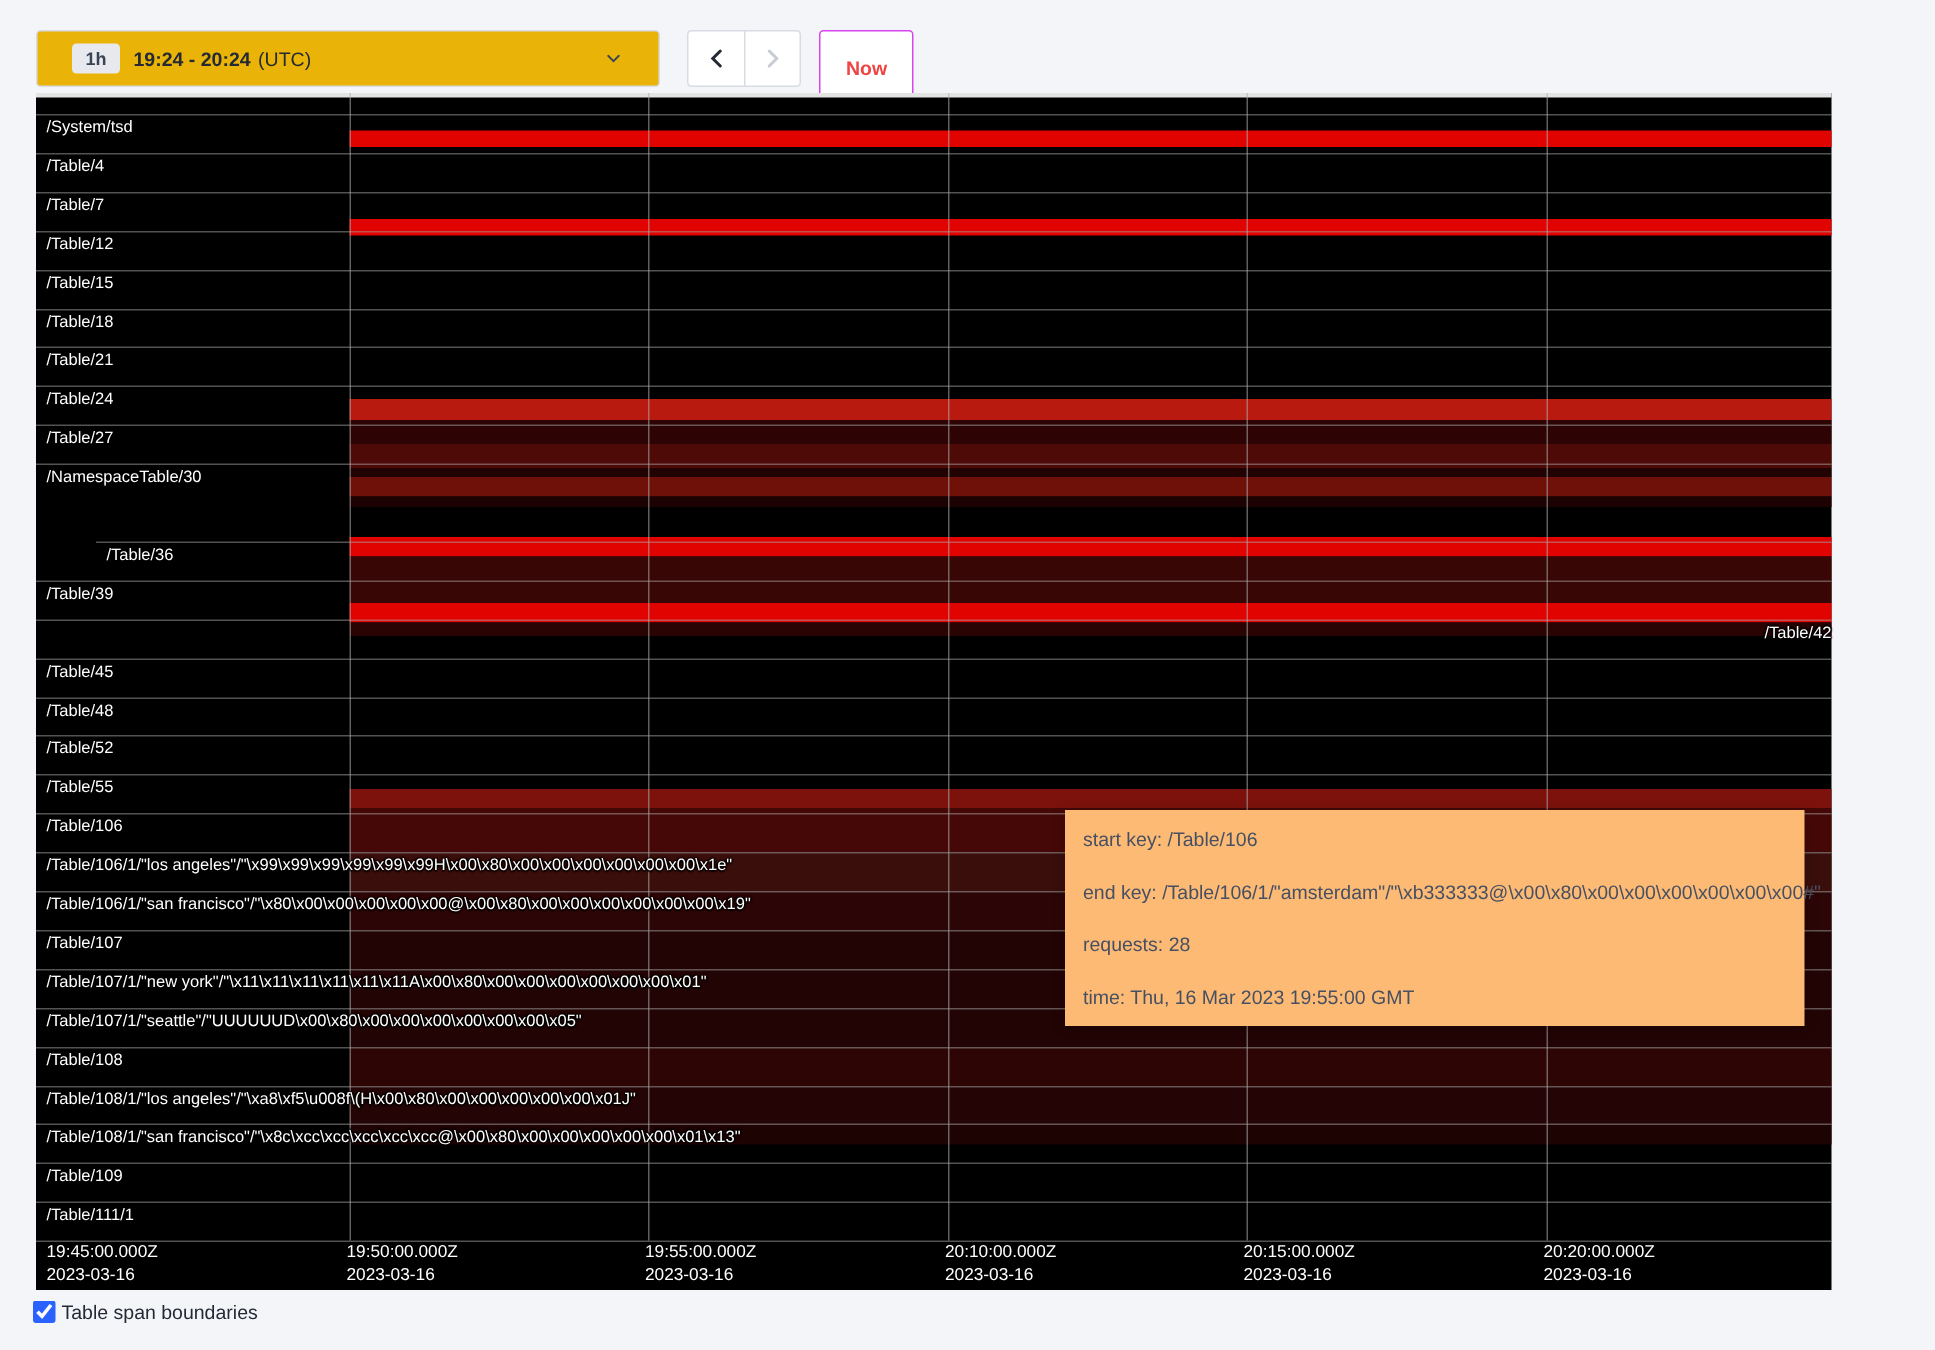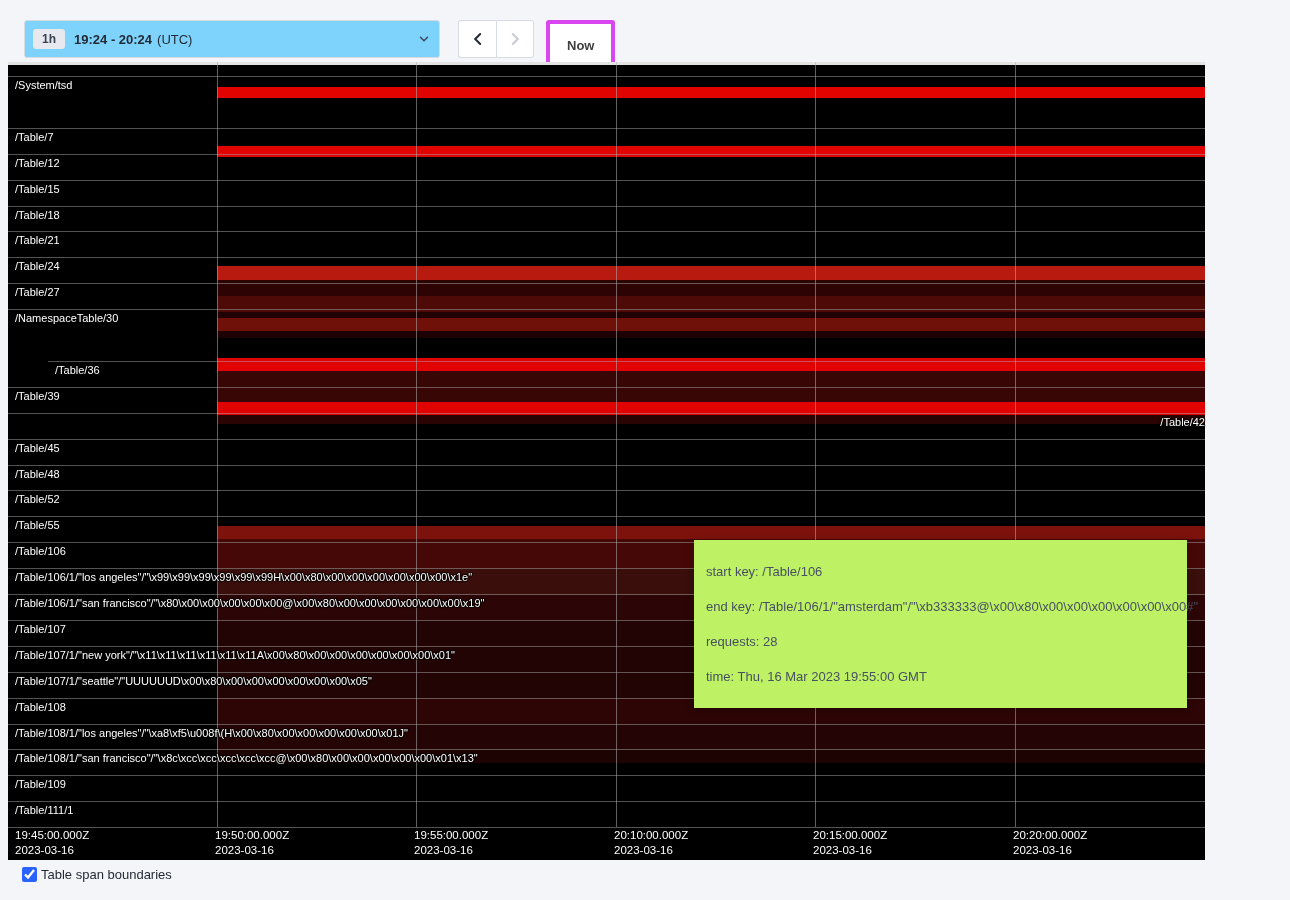--- a/index.html
+++ b/index.html
@@ -7,61 +7,61 @@
   body {
     background:#f4f5f9;
     font-family:"Liberation Sans", sans-serif;
     position:relative;
     overflow:hidden;
   }
 
   
   .toolbar { position:absolute; left:24px; top:20px; height:38px; display:flex; align-items:stretch; }
   .time-selector {
-    width:416px; background:#7dd3fc; border:1px solid #d9dbe4; border-radius:3px;
-    display:flex; align-items:center; padding:0 8px; gap:9px; cursor:pointer;
+    width:416px; background:#eab308; border:1px solid #d9dbe4; border-radius:3px;
+    display:flex; align-items:center; padding:0 23px; gap:9px; cursor:pointer;
   }
   .duration-badge {
     background:#e7e9ee; border-radius:3px; font-size:12px; font-weight:bold;
     color:#394455; padding:4px 9px; line-height:1;
   }
   .range-main { font-size:13px; font-weight:bold; color:#242a35; white-space:nowrap; }
   .range-tz { font-size:13px; color:#242a35; margin-left:-4px; white-space:nowrap; }
   .selector-chevron { margin-left:auto; display:flex; align-items:center; }
   .nav-group { margin-left:18px; display:flex; }
   .nav-btn {
     width:38px; height:38px; background:#fff; border:1px solid #d9dbe4;
     display:flex; align-items:center; justify-content:center; cursor:pointer; padding:0;
   }
   .nav-btn.prev { border-radius:3px 0 0 3px; border-right:none; }
   .nav-btn.next { border-radius:0 3px 3px 0; cursor:default; }
   .now-btn {
     margin-left:12px; height:51px; padding:0 17px; background:#fff;
-    border:4px solid #d946ef; border-radius:3px; font-size:13px; font-weight:bold;
-    color:#404040; cursor:pointer; font-family:"Liberation Sans", sans-serif;
-  }
-
-  
-  .kv { position:absolute; left:8px; top:62px; width:1197px; height:798px; background:#000; }
+    border:1px solid #d946ef; border-radius:3px; font-size:13px; font-weight:bold;
+    color:#ef4444; cursor:pointer; font-family:"Liberation Sans", sans-serif;
+  }
+
+  
+  .kv { position:absolute; left:24px; top:62px; width:1197px; height:798px; background:#000; }
   .layer { position:absolute; inset:0; }
   .band { position:absolute; right:0; }
   .vline { position:absolute; top:0; height:765px; width:1px; background:rgba(175,175,175,0.55); }
   .kv-row {
     position:absolute; left:0; right:0; height:26px;
     border-top:1px solid rgba(165,165,165,0.5);
     color:#fff; font-size:11px; line-height:12px; padding:2px 0 0 7px; white-space:nowrap;
     text-shadow:1px 0 1px #000, -1px 0 1px #000, 0 1px 1px #000, 0 -1px 1px #000;
   }
   .kv-row-final { height:0; padding:0; }
   .axis-label { position:absolute; color:#fff; font-size:11.5px; line-height:15px; white-space:nowrap; }
 
   
   .kv-tooltip {
-    position:absolute; left:686px; top:478px; width:493px; background:#bef264;
-    box-shadow:0 1px 8px rgba(0,0,0,0.22); padding:14px 0; z-index:5;
+    position:absolute; left:686px; top:478px; width:493px; background:#fdba74;
+    box-shadow:0 1px 8px rgba(0,0,0,0.22); padding:2px 0; z-index:5;
   }
   .kv-tooltip p { font-size:13px; color:#475062; padding:10px 12px; white-space:nowrap; }
 
   
   .footer-check {
     position:absolute; left:22px; top:867px; display:flex; align-items:center;
     gap:4px; font-size:13px; color:#242a35; cursor:pointer;
   }
   .footer-check input { width:15px; height:15px; accent-color:#2962ff; cursor:pointer; }
 </style>
@@ -124,20 +124,21 @@
     </div>
   <div class="layer">
       <div class="vline" style="left: 209px;"></div>
       <div class="vline" style="left: 408px;"></div>
       <div class="vline" style="left: 608px;"></div>
       <div class="vline" style="left: 807px;"></div>
       <div class="vline" style="left: 1007px;"></div>
     </div>
   <div class="layer">
       <div class="kv-row" style="top: 14px;">/System/tsd</div>
+      <div class="kv-row" style="top: 39.9px;">/Table/4</div>
       <div class="kv-row" style="top: 65.8px;">/Table/7</div>
       <div class="kv-row" style="top: 91.7px;">/Table/12</div>
       <div class="kv-row" style="top: 117.6px;">/Table/15</div>
       <div class="kv-row" style="top: 143.5px;">/Table/18</div>
       <div class="kv-row" style="top: 169.4px;">/Table/21</div>
       <div class="kv-row" style="top: 195.3px;">/Table/24</div>
       <div class="kv-row" style="top: 221.2px;">/Table/27</div>
       <div class="kv-row" style="top: 247.1px;">/NamespaceTable/30</div>
       <div class="kv-row" style="top: 298.9px; margin-left: 40px;">/Table/36</div>
       <div class="kv-row" style="top: 324.8px;">/Table/39</div>

